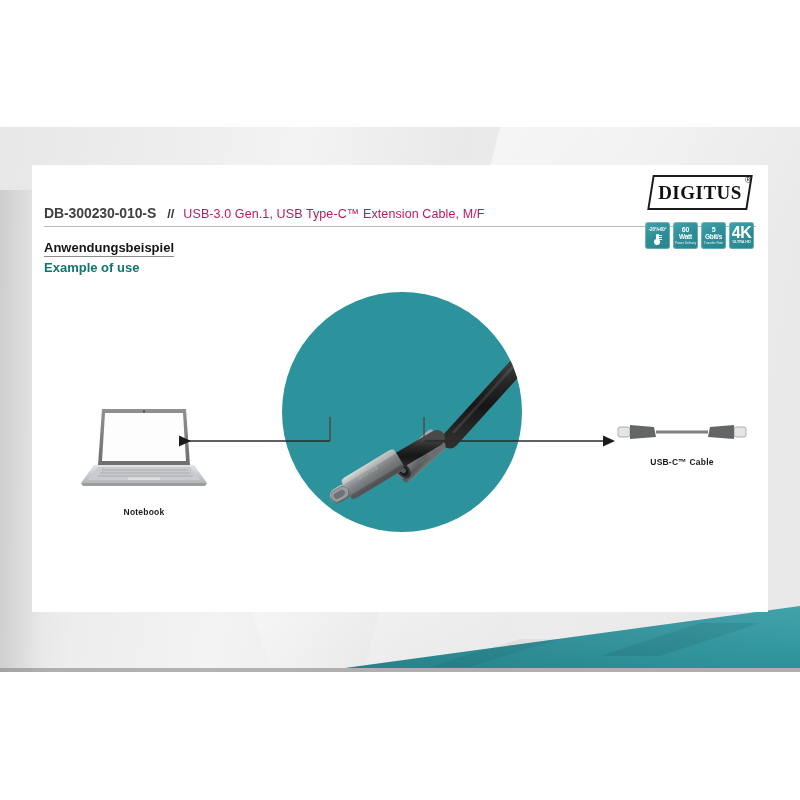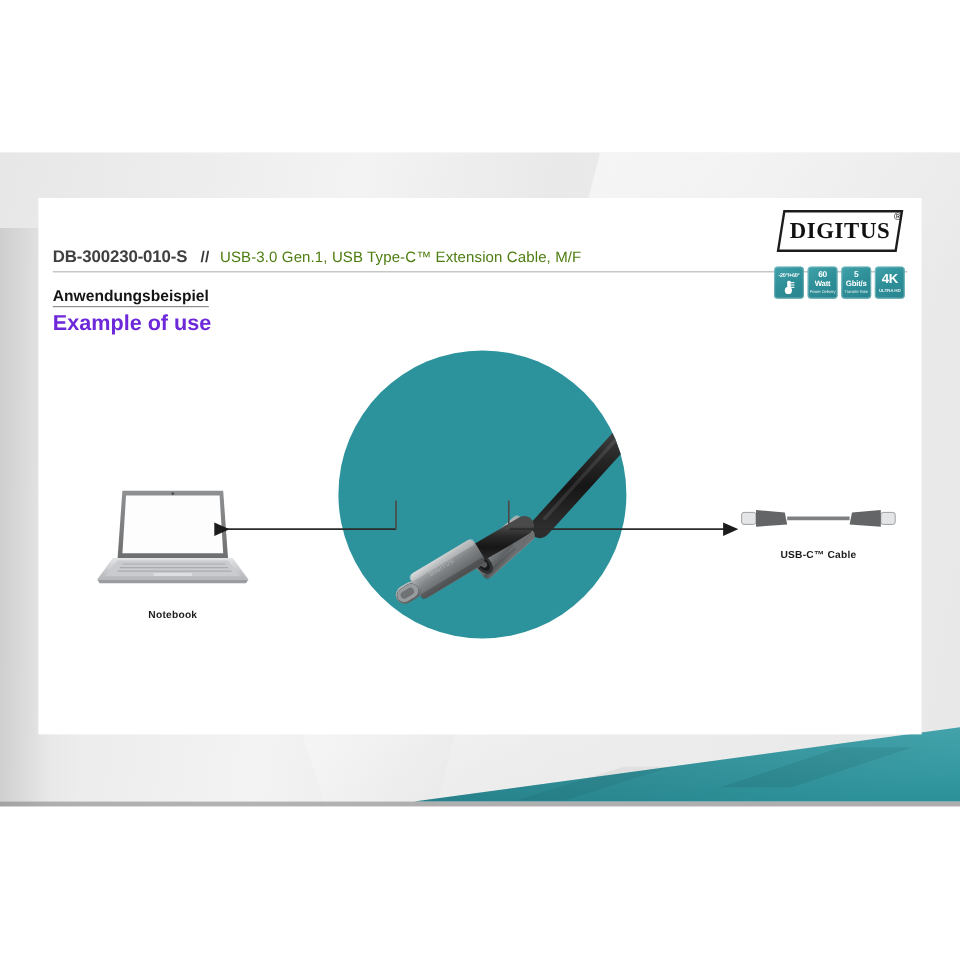--- a/index.html
+++ b/index.html
@@ -69,45 +69,45 @@
 
   .title-row{
     position:absolute;left:12px;top:40px;width:712px;
     display:flex;align-items:baseline;
     border-bottom:1px solid #b9b9b9;padding-bottom:5px;
   }
   .sku{
     font-size:14px;font-weight:bold;color:#404040;letter-spacing:-.1px;
   }
   .slashes{font-size:13px;font-weight:bold;color:#3b3b3b;margin:0 9px 0 11px;}
-  .desc{font-size:12.5px;color:#4d7c0f;letter-spacing:.1px;}
+  .desc{font-size:12.5px;color:#be185d;letter-spacing:.1px;}
 
   
   .head-block{position:absolute;left:12px;top:73px;}
   .h-de{
     font-size:13px;font-weight:bold;color:#151515;
     border-bottom:1px solid #8d8d8d;display:inline-block;padding-bottom:1px;
   }
-  .h-en{font-size:18px;font-weight:bold;color:#6d28d9;margin-top:3px;}
+  .h-en{font-size:13px;font-weight:bold;color:#0f766e;margin-top:3px;}
 
   
   .badges{position:absolute;right:14px;top:57px;display:flex;gap:3px;}
   .badge{
     width:25px;height:27px;border-radius:3px;
     background:linear-gradient(150deg,#43a3ab 0%,#2f9099 45%,#27848e 100%);
     color:#ffffff;
     display:flex;flex-direction:column;align-items:center;justify-content:center;
     box-shadow:inset 0 0 0 1px rgba(255,255,255,.28);
     overflow:hidden;
   }
   .badge .b-top{font-size:7px;font-weight:bold;line-height:7px;letter-spacing:-.2px;}
   .badge .b-mid{font-size:6.5px;font-weight:bold;line-height:7px;letter-spacing:-.2px;}
   .badge .b-sub{font-size:3.4px;line-height:4px;opacity:.85;letter-spacing:-.1px;margin-top:1px;}
   .badge.temp .b-top{font-size:4.6px;line-height:6px;}
-  .badge.k .b-top{font-size:11px;line-height:12px;font-weight:bold;letter-spacing:-.4px;}
+  .badge.k .b-top{font-size:16px;line-height:12px;font-weight:bold;letter-spacing:-.4px;}
   .badge.k .b-sub{font-size:3.8px;font-weight:bold;margin-top:1px;}
   .thermo{
     width:9px;height:11px;position:relative;margin-top:1px;
   }
   .thermo .stem{
     position:absolute;left:3.2px;top:0;width:2.4px;height:7px;border-radius:1.2px;
     background:#ffffff;
   }
   .thermo .bulb{
     position:absolute;left:1.4px;top:5.6px;width:6px;height:6px;border-radius:50%;

